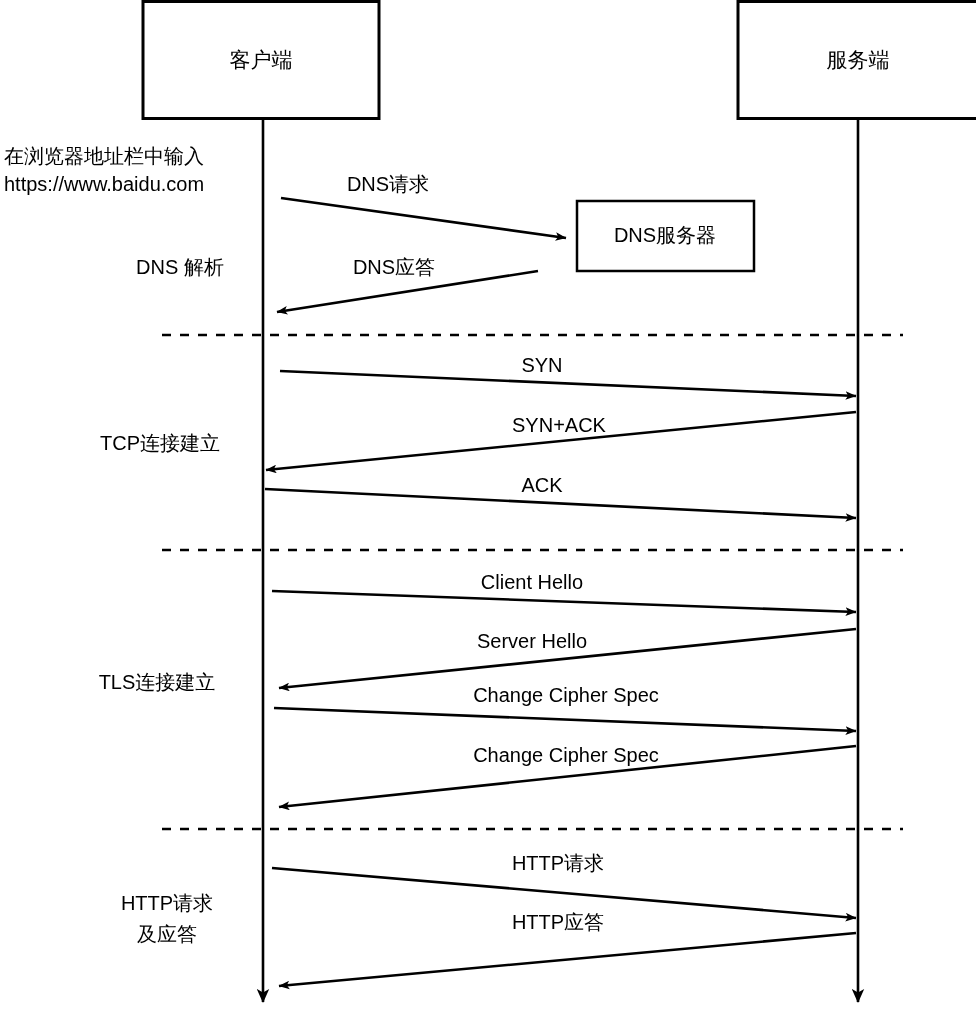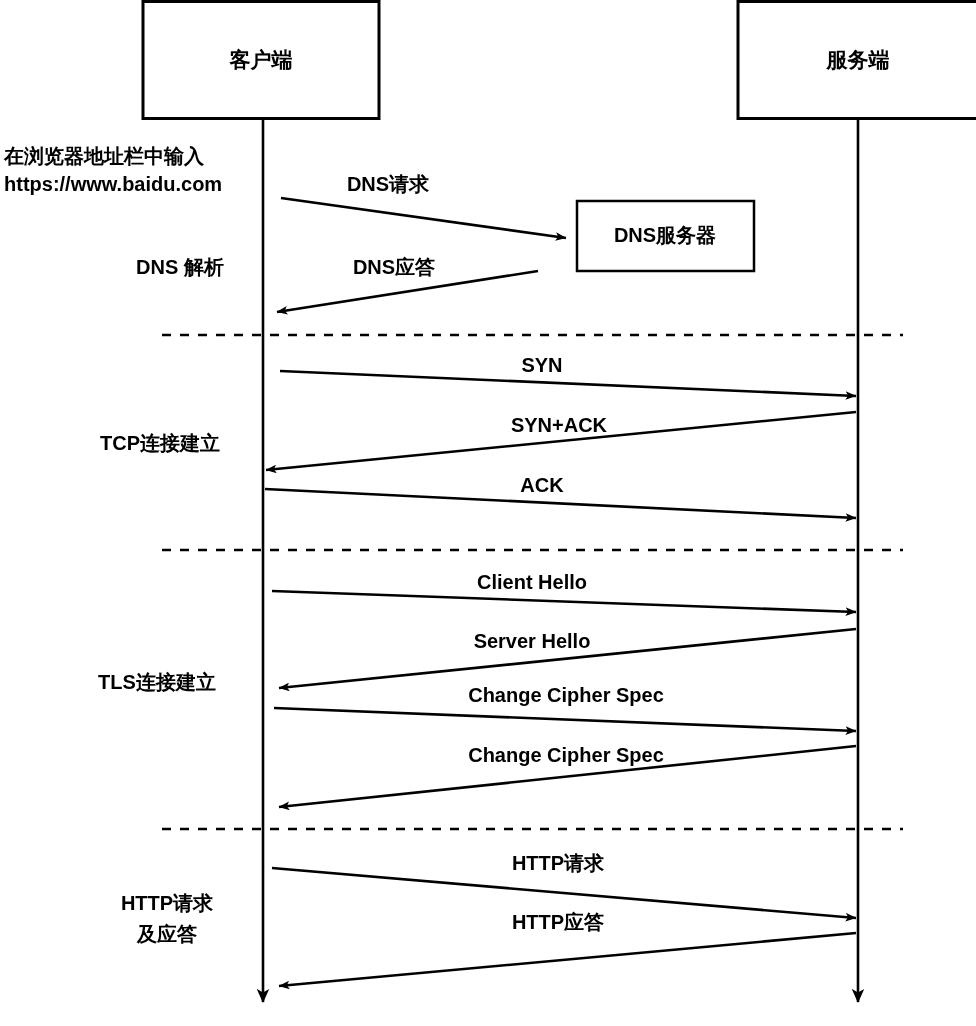--- a/index.html
+++ b/index.html
@@ -11,21 +11,20 @@
     width: 976px;
     height: 1026px;
     overflow: hidden;
     font-family: "Liberation Sans", "DejaVu Sans", sans-serif;
   }
   #diagram-root {
     position: relative;
     width: 976px;
     height: 1026px;
     background: #ffffff;
-    font-weight: bold;
   }
   svg#seq-svg {
     display: block;
     width: 976px;
     height: 1026px;
   }
   .box-rect {
     fill: #ffffff;
     stroke: #000000;
     stroke-width: 3;

